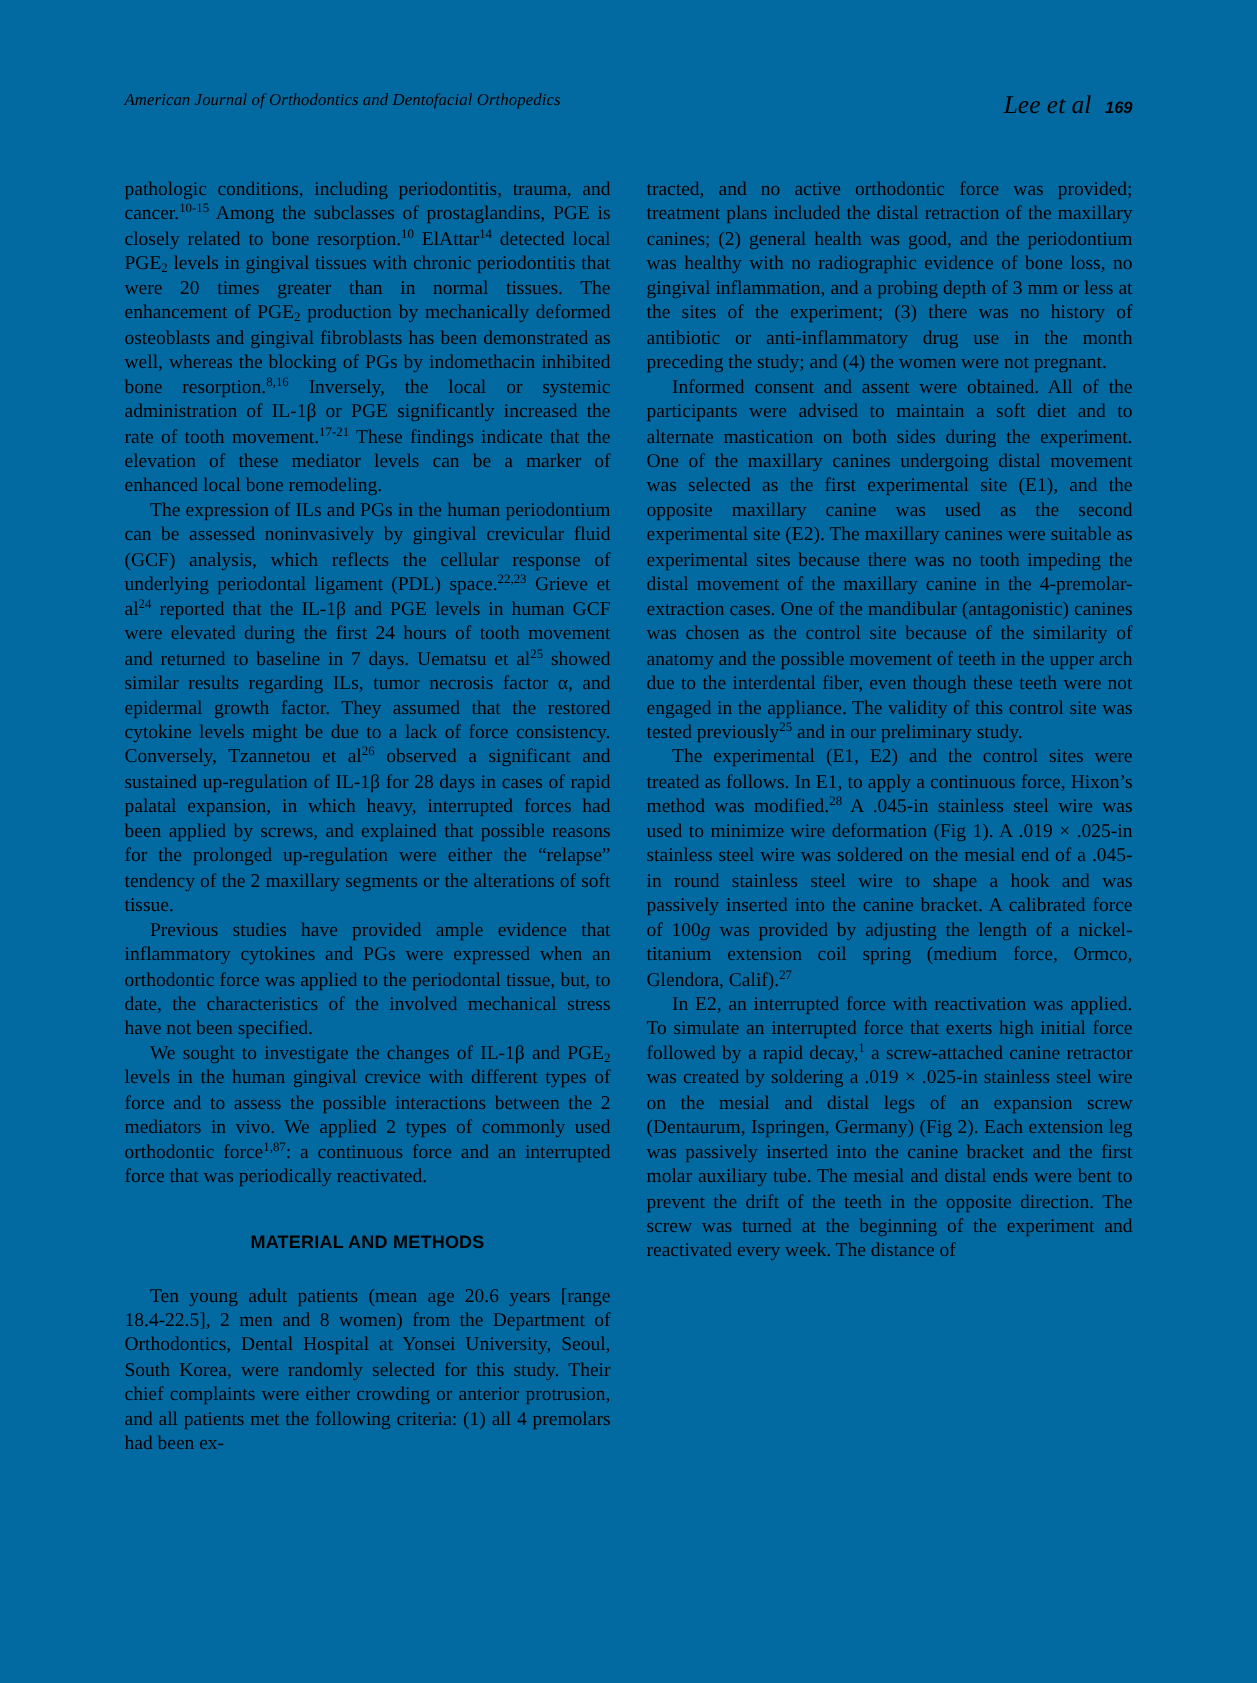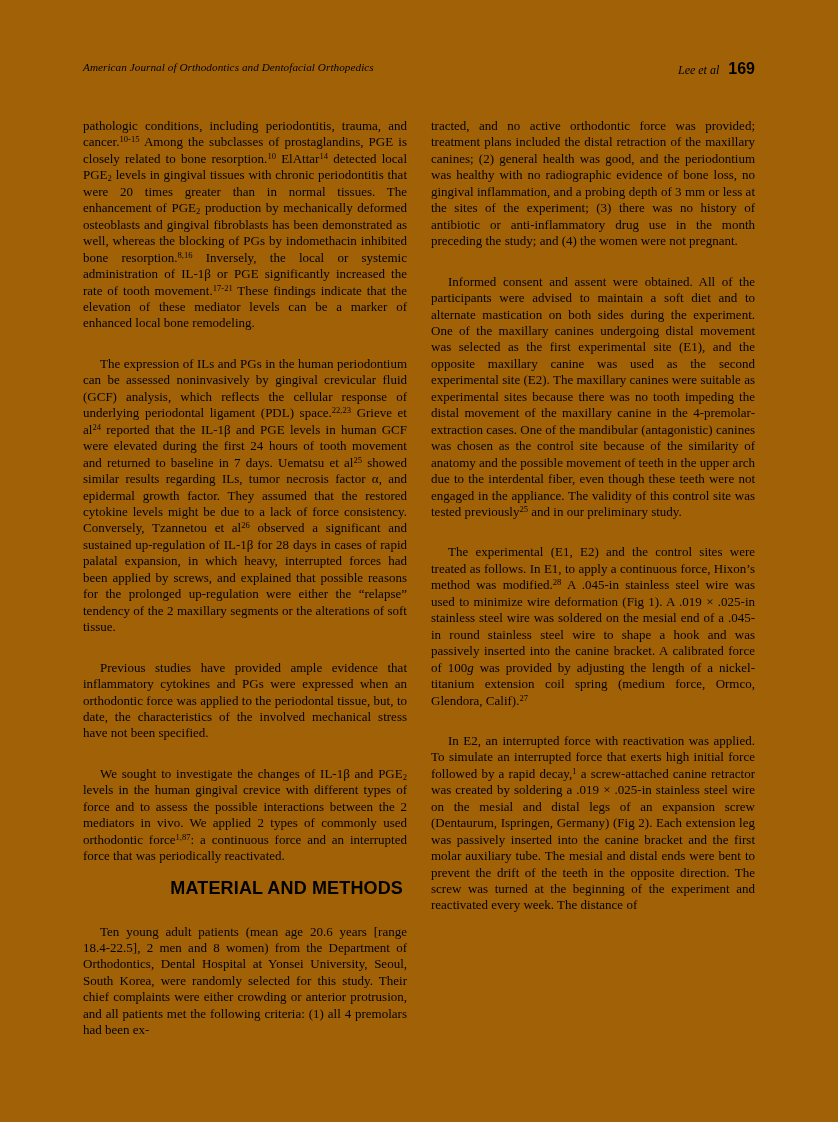--- a/index.html
+++ b/index.html
@@ -14,21 +14,21 @@
     font-family: "Liberation Serif", "DejaVu Serif", serif;
     color: #000000;
     overflow: hidden;
   }
 
   .page {
     position: absolute;
     left: 0; top: 0;
     width: 838px;
     height: 1122px;
-    background: #a16207;
+    background: #0369a1;
   }
 
   
   .running-head {
     position: absolute;
     left: 83px;
     top: 60px;
     width: 672px;
     height: 36px;
   }
@@ -49,26 +49,27 @@
     right: 0;
     top: 0;
     white-space: nowrap;
     display: flex;
     align-items: baseline;
     gap: 9px;
   }
   .rh-authors {
     font-family: "Liberation Serif", "DejaVu Serif", serif;
     font-style: italic;
-    font-size: 12px;
+    font-size: 17px;
   }
   .rh-pageno {
     font-family: "Liberation Sans", "DejaVu Sans", sans-serif;
     font-weight: bold;
-    font-size: 16px;
+    font-size: 11px;
+    font-style: italic;
   }
 
   
   .columns {
     position: absolute;
     left: 83px;
     top: 118px;
     width: 673px;
     height: 930px;
     display: flex;
@@ -81,33 +82,33 @@
 
   p.body {
     margin: 0;
     font-size: 13px;
     line-height: 16.45px;
     text-align: justify;
     text-justify: inter-word;
     hyphens: none;
     font-family: Liberation Serif, serif;
   }
-  p.body.indent { text-indent: 17px; margin-top: 24px; }
+  p.body.indent { text-indent: 17px; }
   p.body.cont   { text-indent: 0; }
 
   h2.section-heading {
-    margin: 4px;
+    margin: 16px;
     padding-top: 12.5px;
     padding-bottom: 3.5px;
     font-family: "Liberation Sans", "DejaVu Sans", sans-serif;
     font-weight: bold;
-    font-size: 18px;
+    font-size: 12px;
     line-height: 15px;
     letter-spacing: 0.15px;
-    text-align: right;
+    text-align: center;
   }
 
   sup {
     font-size: 0.66em;
     line-height: 0;
     vertical-align: 0.52em;
   }
   sub {
     font-size: 0.66em;
     line-height: 0;

